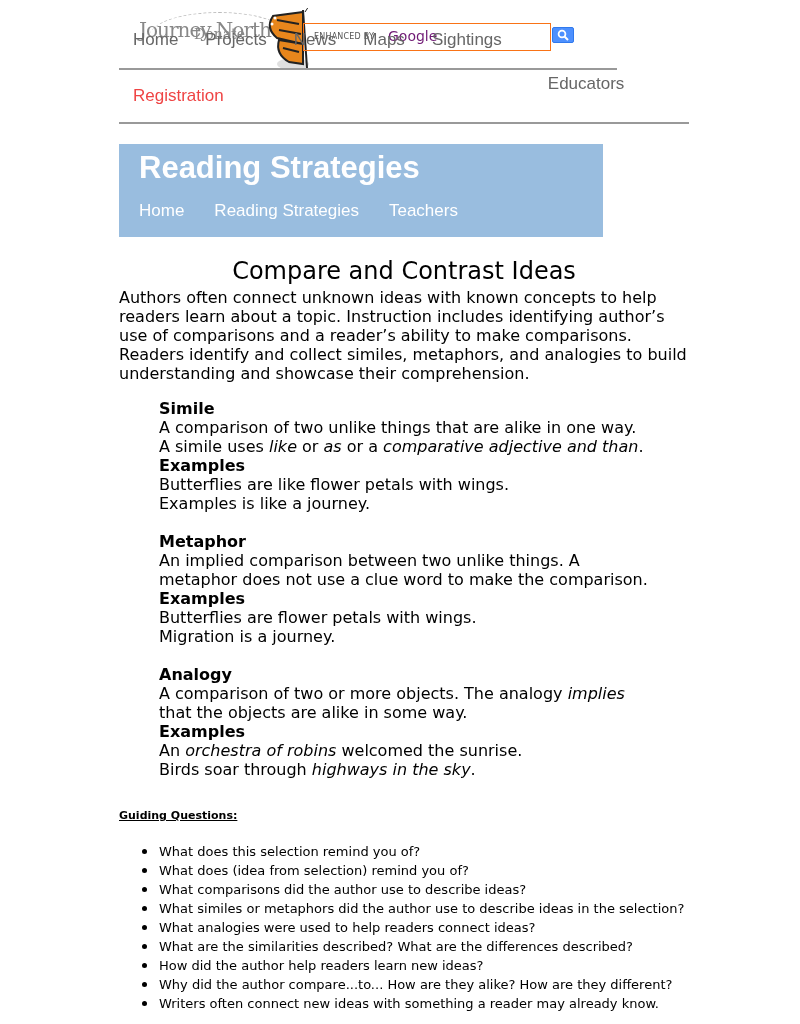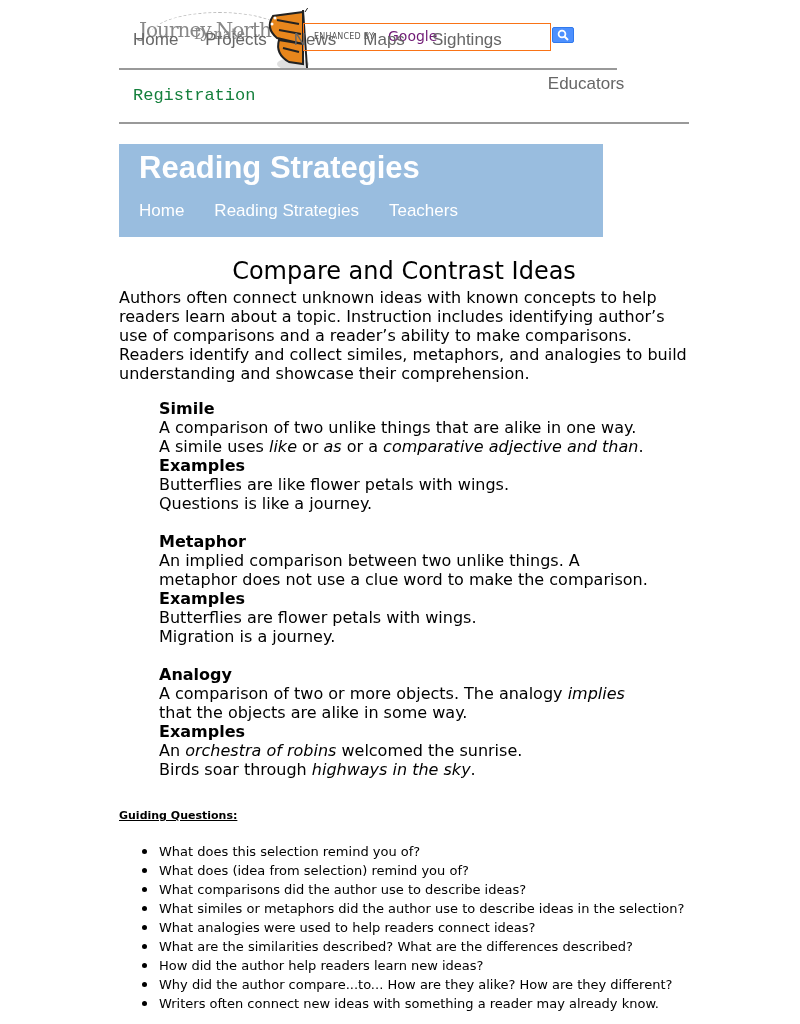--- a/index.html
+++ b/index.html
@@ -43,21 +43,21 @@
     }
     .nav-main {
       position: absolute; left: 14px; top: 30px; display: flex; white-space: nowrap;
       font-family: "Liberation Sans", sans-serif; font-size: 17px; color: #666;
     }
     .nav-main a { color: #666; text-decoration: none; margin-right: 27px; }
     .nav-main a.nav-educators { margin-left: 19px; margin-top: 44px; }
     .divider1 { position: absolute; left: 0; top: 68px; width: 498px; height: 2px; background: #999; }
     .nav-reg {
       position: absolute; left: 14px; top: 86px;
-      font-family: Liberation Mono, monospace; font-size: 17px; color: #15803d; text-decoration: none;
+      font-family: Liberation Sans, sans-serif; font-size: 17px; color: #ef4444; text-decoration: none;
     }
     .divider2 { position: absolute; left: 0; top: 122px; width: 570px; height: 2px; background: #999; }
 
     
     .banner {
       position: absolute; left: 0; top: 144px; width: 484px; height: 93px; background: #99bddf;
     }
     .banner-title {
       position: absolute; left: 20px; top: 6px; font-family: "Liberation Sans", sans-serif;
       font-size: 31px; color: #fff;
@@ -148,21 +148,21 @@
     <p class="intro">Authors often connect unknown ideas with known concepts to help readers learn about a topic. Instruction includes identifying author’s use of comparisons and a reader’s ability to make comparisons. Readers identify and collect similes, metaphors, and analogies to build understanding and showcase their comprehension.</p>
 
     <div class="defs">
 
       <div class="def-block">
         <span class="def-term">Simile</span>
         <span class="def-line">A comparison of two unlike things that are alike in one way.</span>
         <span class="def-line"><span>A simile uses </span><em>like</em><span> or </span><em>as</em><span> or a </span><em>comparative adjective and than</em><span>.</span></span>
         <span class="def-ex-head">Examples</span>
         <span class="def-line">Butterflies are like flower petals with wings.</span>
-        <span class="def-line">Questions is like a journey.</span>
+        <span class="def-line">Examples is like a journey.</span>
       </div>
 
       <div class="def-block">
         <span class="def-term">Metaphor</span>
         <span class="def-line">An implied comparison between two unlike things. A</span>
         <span class="def-line">metaphor does not use a clue word to make the comparison.</span>
         <span class="def-ex-head">Examples</span>
         <span class="def-line">Butterflies are flower petals with wings.</span>
         <span class="def-line">Migration is a journey.</span>
       </div>

